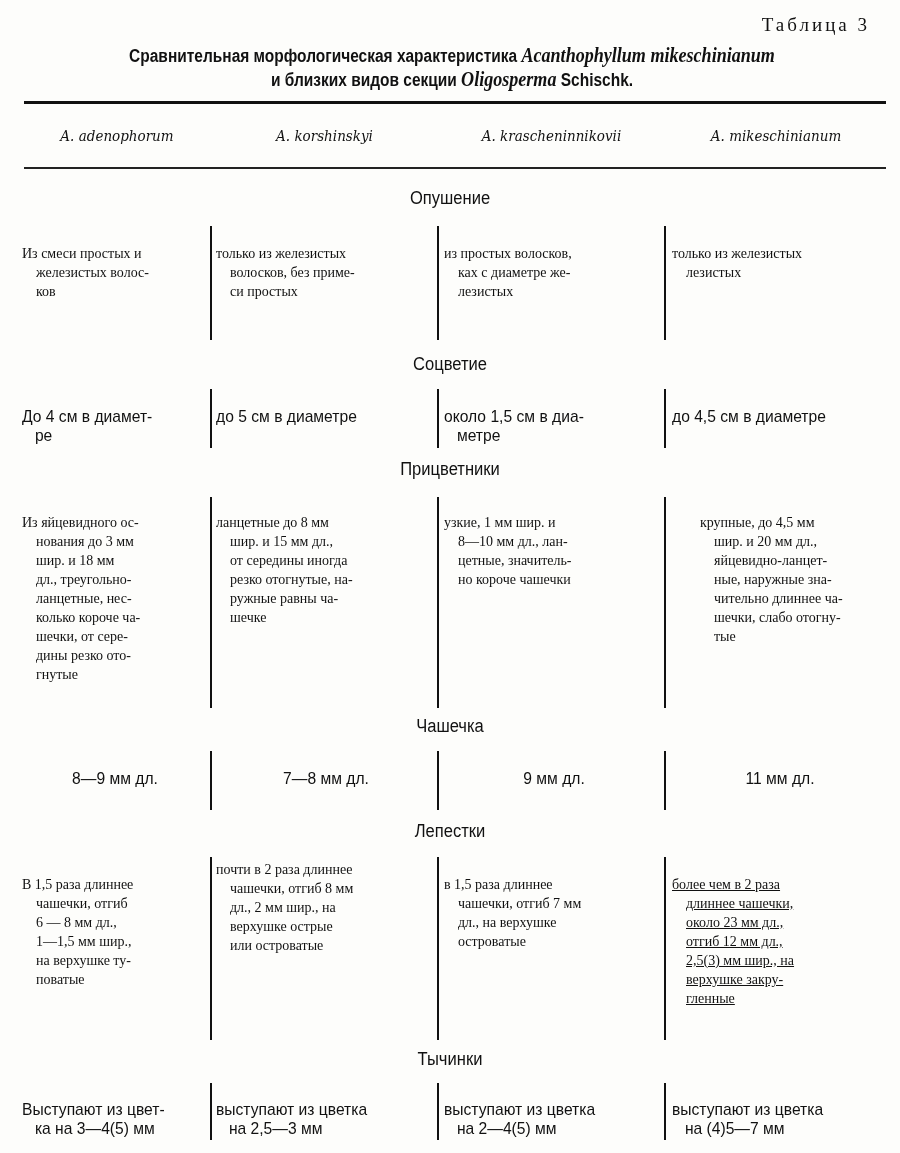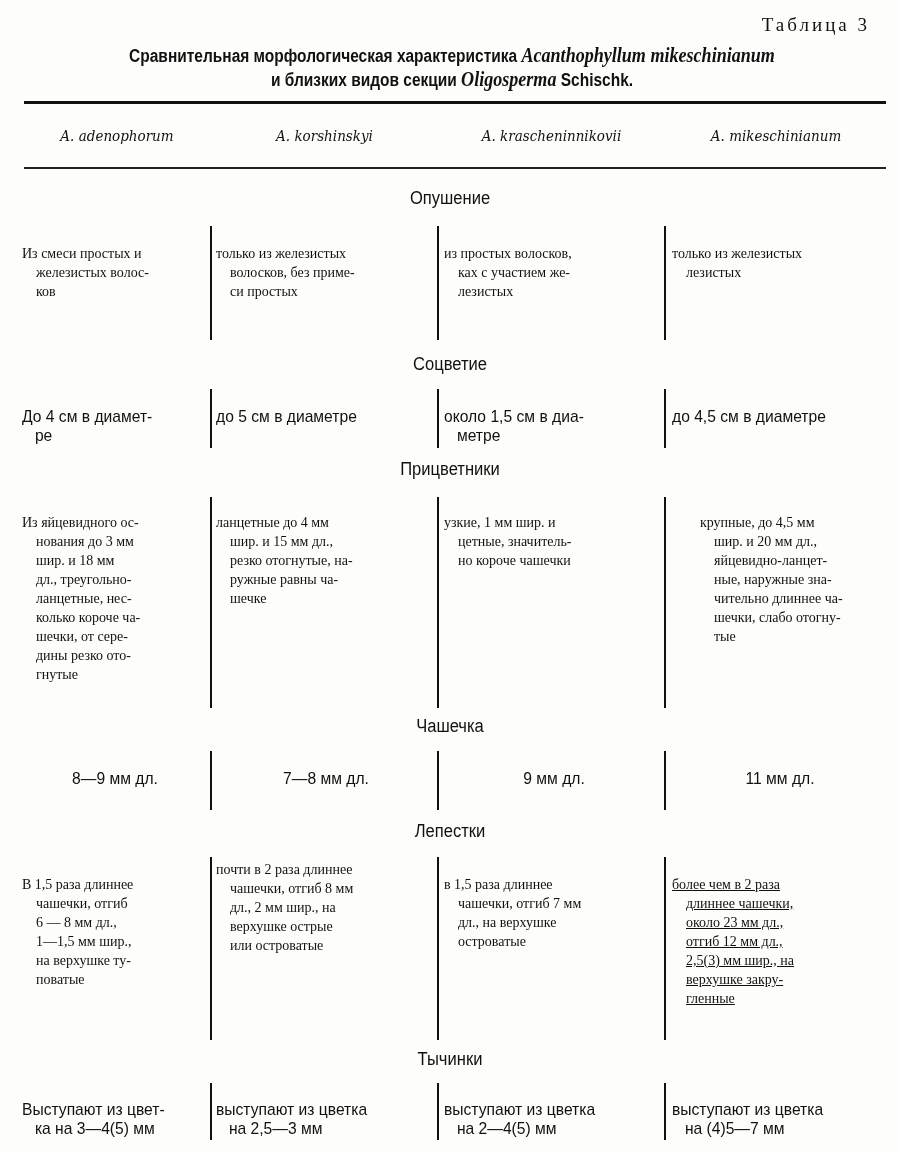--- a/index.html
+++ b/index.html
@@ -86,21 +86,21 @@
       <span class="ln ind">железистых волос-</span>
       <span class="ln ind">ков</span>
     </div>
     <div class="cell" style="left: 216px; width: 220px; top: 244px;">
       <span class="ln">только из железистых</span>
       <span class="ln ind">волосков, без приме-</span>
       <span class="ln ind">си простых</span>
     </div>
     <div class="cell" style="left: 444px; width: 220px; top: 244px;">
       <span class="ln">из простых волосков,</span>
-      <span class="ln ind">ках с участием же-</span>
+      <span class="ln ind">ках с диаметре же-</span>
       <span class="ln ind">лезистых</span>
     </div>
     <div class="cell" style="left: 672px; width: 216px; top: 244px;">
       <span class="ln">только из железистых</span>
       <span class="ln ind">лезистых</span>
     </div>
     <div class="section-title" style="top: 354px;">Соцветие</div>
     <div class="vline" style="left: 210px; top: 389px; height: 59px;"></div>
     <div class="vline" style="left: 437px; top: 389px; height: 59px;"></div>
     <div class="vline" style="left: 664px; top: 389px; height: 59px;"></div>
@@ -127,28 +127,30 @@
       <span class="ln ind">нования до 3 мм</span>
       <span class="ln ind">шир. и 18 мм</span>
       <span class="ln ind">дл., треугольно-</span>
       <span class="ln ind">ланцетные, нес-</span>
       <span class="ln ind">колько короче ча-</span>
       <span class="ln ind">шечки, от сере-</span>
       <span class="ln ind">дины резко ото-</span>
       <span class="ln ind">гнутые</span>
     </div>
     <div class="cell" style="left: 216px; width: 220px; top: 513px;">
-      <span class="ln">ланцетные до 4 мм</span>
+      <span class="ln">ланцетные до 8 мм</span>
       <span class="ln ind">шир. и 15 мм дл.,</span>
+      <span class="ln ind">от середины иногда</span>
       <span class="ln ind">резко отогнутые, на-</span>
       <span class="ln ind">ружные равны ча-</span>
       <span class="ln ind">шечке</span>
     </div>
     <div class="cell" style="left: 444px; width: 220px; top: 513px;">
       <span class="ln">узкие, 1 мм шир. и</span>
+      <span class="ln ind">8—10 мм дл., лан-</span>
       <span class="ln ind">цетные, значитель-</span>
       <span class="ln ind">но короче чашечки</span>
     </div>
     <div class="cell" style="left: 672px; width: 216px; top: 513px; margin-left: 28px;">
       <span class="ln">крупные, до 4,5 мм</span>
       <span class="ln ind">шир. и 20 мм дл.,</span>
       <span class="ln ind">яйцевидно-ланцет-</span>
       <span class="ln ind">ные, наружные зна-</span>
       <span class="ln ind">чительно длиннее ча-</span>
       <span class="ln ind">шечки, слабо отогну-</span>

